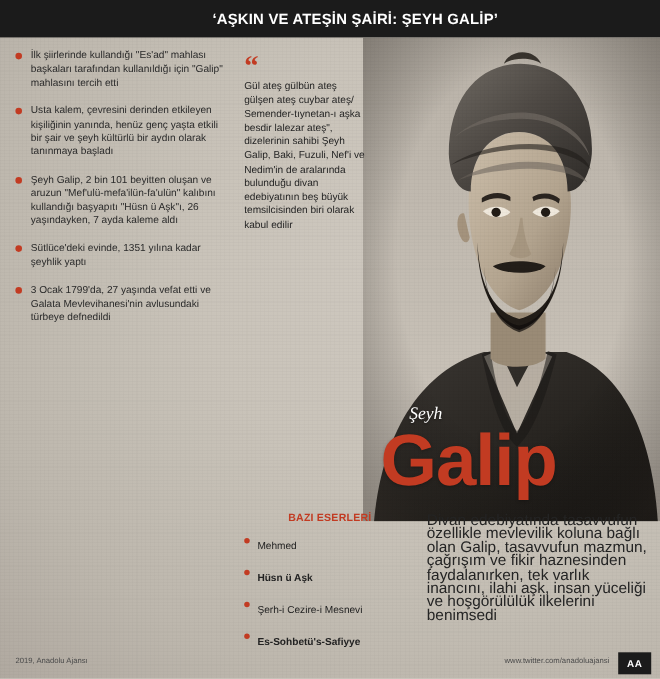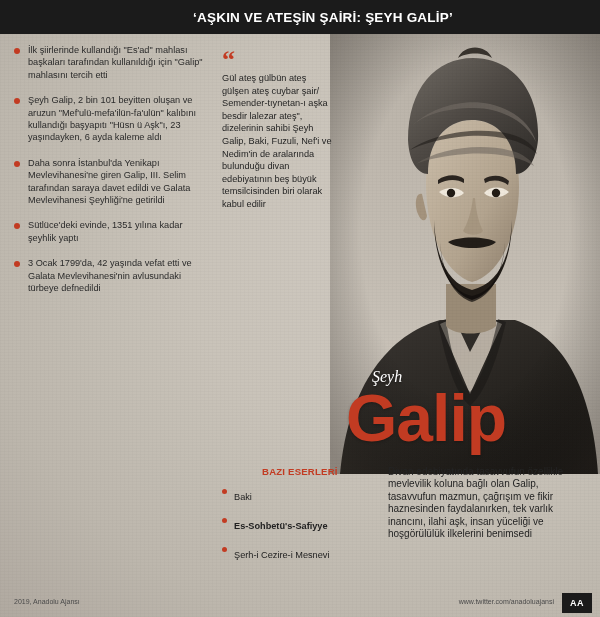--- a/index.html
+++ b/index.html
@@ -92,21 +92,21 @@
   .work-item .dot{
     position:absolute;left:0;top:3px;width:5px;height:5px;border-radius:50%;
     background:#c23b22;
   }
   .work-item .txt{font-size:9.2px;line-height:11px;color:#222;}
   .work-item.bold .txt{font-weight:bold;}
   
   #bottom-par{
     position:absolute;left:388px;top:466px;width:200px;
   }
-  #bottom-par .txt{font-size:10px;line-height:12.4px;color:#242424;display:block;}
+  #bottom-par .txt{font-size:14px;line-height:12.4px;color:#242424;display:block;}
   
   #footer{
     position:absolute;left:0;bottom:0;width:600px;height:26px;
   }
   #footer .source{
     position:absolute;left:14px;top:7px;font-size:7px;color:#4a4a4a;
   }
   #footer .twitter{
     position:absolute;right:46px;top:7px;font-size:7px;color:#4a4a4a;
   }
@@ -195,59 +195,63 @@
     <span class="title">‘AŞKIN VE ATEŞİN ŞAİRİ: ŞEYH GALİP’</span>
   </div>
 
   <div id="left-col">
     <div class="bullet-item">
       <span class="dot"></span>
       <span class="txt">İlk şiirlerinde kullandığı "Es'ad" mahlası başkaları tarafından kullanıldığı için "Galip" mahlasını tercih etti</span>
     </div>
     <div class="bullet-item">
       <span class="dot"></span>
-      <span class="txt">Şeyh Galip, 2 bin 101 beyitten oluşan ve aruzun "Mef'ulü-mefa'ilün-fa'ulün" kalıbını kullandığı başyapıtı "Hüsn ü Aşk"ı, 23 yaşındayken, 6 ayda kaleme aldı</span>
-    </div>
-    <div class="bullet-item">
-      <span class="dot"></span>
-      <span class="txt">Daha sonra İstanbul'da Yenikapı Mevlevihanesi'ne giren Galip, III. Selim tarafından saraya davet edildi ve Galata Mevlevihanesi Şeyhliği'ne getirildi</span>
+      <span class="txt">Usta kalem, çevresini derinden etkileyen kişiliğinin yanında, henüz genç yaşta etkili bir şair ve şeyh kültürlü bir aydın olarak tanınmaya başladı</span>
+    </div>
+    <div class="bullet-item">
+      <span class="dot"></span>
+      <span class="txt">Şeyh Galip, 2 bin 101 beyitten oluşan ve aruzun "Mef'ulü-mefa'ilün-fa'ulün" kalıbını kullandığı başyapıtı "Hüsn ü Aşk"ı, 26 yaşındayken, 7 ayda kaleme aldı</span>
     </div>
     <div class="bullet-item">
       <span class="dot"></span>
       <span class="txt">Sütlüce'deki evinde, 1351 yılına kadar şeyhlik yaptı</span>
     </div>
     <div class="bullet-item">
       <span class="dot"></span>
-      <span class="txt">3 Ocak 1799'da, 42 yaşında vefat etti ve Galata Mevlevihanesi'nin avlusundaki türbeye defnedildi</span>
+      <span class="txt">3 Ocak 1799'da, 27 yaşında vefat etti ve Galata Mevlevihanesi'nin avlusundaki türbeye defnedildi</span>
     </div>
   </div>
 
   <div id="quote">
     <span class="qmark">“</span>
-    <span class="qtext">Gül ateş gülbün ateş gülşen ateş cuybar şair/ Semender-tıynetan-ı aşka besdir lalezar ateş", dizelerinin sahibi Şeyh Galip, Baki, Fuzuli, Nef'i ve Nedim'in de aralarında bulunduğu divan edebiyatının beş büyük temsilcisinden biri olarak kabul edilir</span>
+    <span class="qtext">Gül ateş gülbün ateş gülşen ateş cuybar ateş/ Semender-tıynetan-ı aşka besdir lalezar ateş", dizelerinin sahibi Şeyh Galip, Baki, Fuzuli, Nef'i ve Nedim'in de aralarında bulunduğu divan edebiyatının beş büyük temsilcisinden biri olarak kabul edilir</span>
   </div>
 
   <div id="wordmark">
     <span class="seyh">Şeyh</span>
     <span class="galip">Galip</span>
   </div>
 
   <div id="works">
     <span class="works-title">BAZI ESERLERİ</span>
     <div class="work-item">
       <span class="dot"></span>
-      <span class="txt">Baki</span>
+      <span class="txt">Mehmed</span>
     </div>
     <div class="work-item bold">
       <span class="dot"></span>
+      <span class="txt">Hüsn ü Aşk</span>
+    </div>
+    <div class="work-item">
+      <span class="dot"></span>
+      <span class="txt">Şerh-i Cezire-i Mesnevi</span>
+    </div>
+    <div class="work-item bold">
+      <span class="dot"></span>
       <span class="txt">Es-Sohbetü's-Safiyye</span>
-    </div>
-    <div class="work-item">
-      <span class="dot"></span>
-      <span class="txt">Şerh-i Cezire-i Mesnevi</span>
     </div>
   </div>
 
   <div id="bottom-par">
     <span class="txt">Divan edebiyatında tasavvufun özellikle mevlevilik koluna bağlı olan Galip, tasavvufun mazmun, çağrışım ve fikir haznesinden faydalanırken, tek varlık inancını, ilahi aşk, insan yüceliği ve hoşgörülülük ilkelerini benimsedi</span>
   </div>
 
   <div id="footer">
     <span class="source">2019, Anadolu Ajansı</span>
     <span class="twitter">www.twitter.com/anadoluajansi</span>

